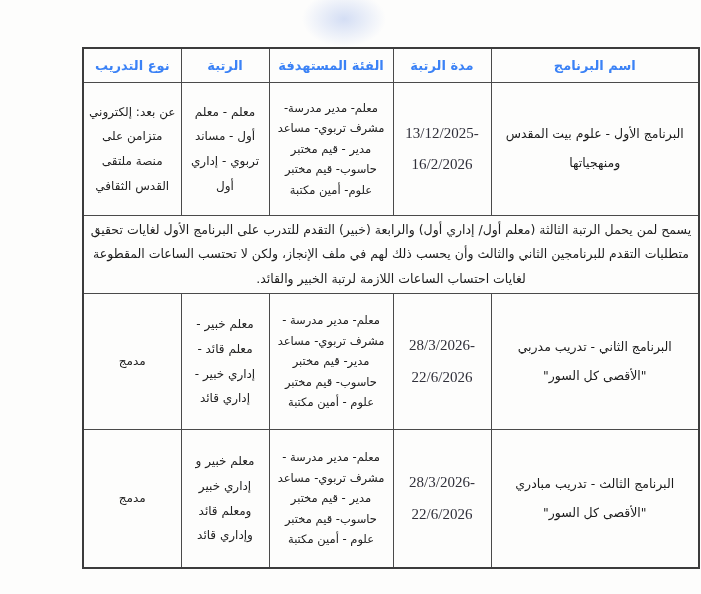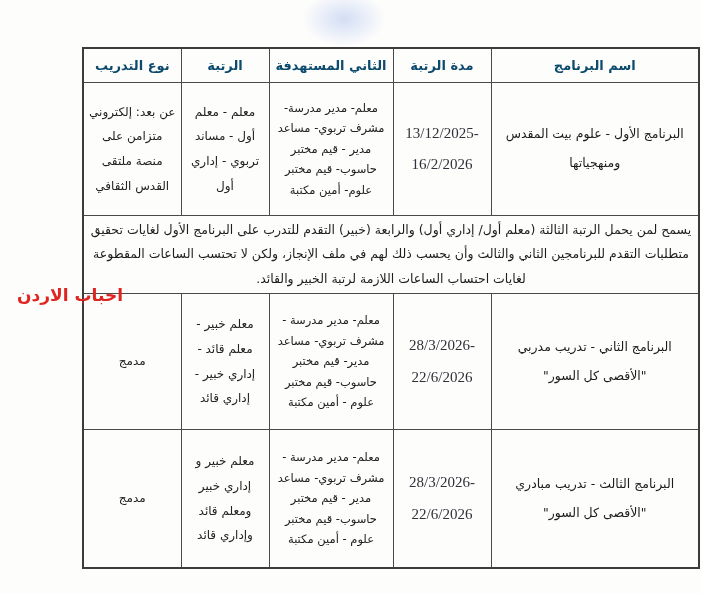--- a/index.html
+++ b/index.html
@@ -43,21 +43,21 @@
     border:1px solid #4a4a4a;
     vertical-align:middle;
     text-align:center;
     padding:2px 4px;
     overflow:hidden;
   }
   .doc-table th {
     font-size:13px;
     font-weight:bold;
     height:29px;
-    color:#0c4a6e;
+    color:#3b82f6;
   }
   tr.r1 td { height:128px; }
   tr.note-row td { height:69px;margin-top:43px; }
   tr.r2 td { height:131px; }
   tr.r3 td { height:133px; }
 
   .cell-program {
     font-weight:normal;
     font-size:12.5px;
     line-height:2.3;
@@ -93,35 +93,34 @@
     text-align-last:center;
     padding:4px 14px;
     color:#1d1d1d;
   }
 </style>
 </head>
 <body>
 
 <div class="page">
   <div class="smudge"></div>
-  <div class="watermark">احباب الاردن</div>
 
   <table class="doc-table" dir="rtl">
     <colgroup>
       <col style="width:208px">
       <col style="width:98px">
       <col style="width:124px">
       <col style="width:88px">
       <col style="width:98px">
     </colgroup>
     <tbody>
       <tr class="header-row">
         <th>اسم البرنامج</th>
         <th>مدة الرتبة</th>
-        <th>الثاني المستهدفة</th>
+        <th>الفئة المستهدفة</th>
         <th>الرتبة</th>
         <th>نوع التدريب</th>
       </tr>
 
       <tr class="r1">
         <td class="cell-program">البرنامج الأول - علوم بيت المقدس ومنهجياتها</td>
         <td class="cell-duration"><span class="dates">13/12/2025- 16/2/2026</span></td>
         <td class="cell-target">معلم- مدير مدرسة- مشرف تربوي- مساعد مدير - قيم مختبر حاسوب- قيم مختبر علوم- أمين مكتبة</td>
         <td class="cell-rank">معلم - معلم أول - مساند تربوي - إداري أول</td>
         <td class="cell-type">عن بعد: إلكتروني متزامن على منصة ملتقى القدس الثقافي</td>

